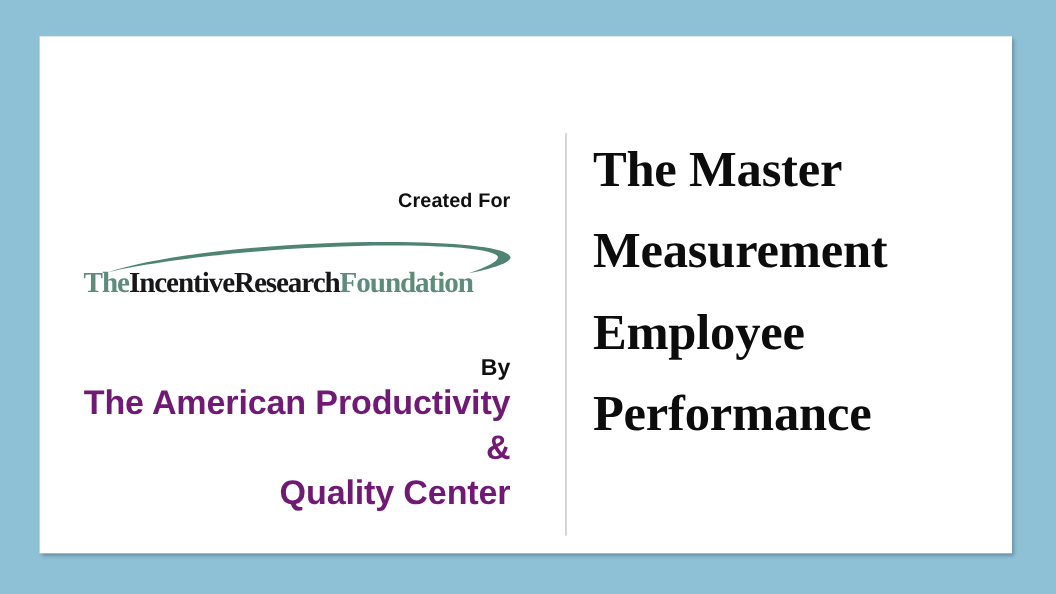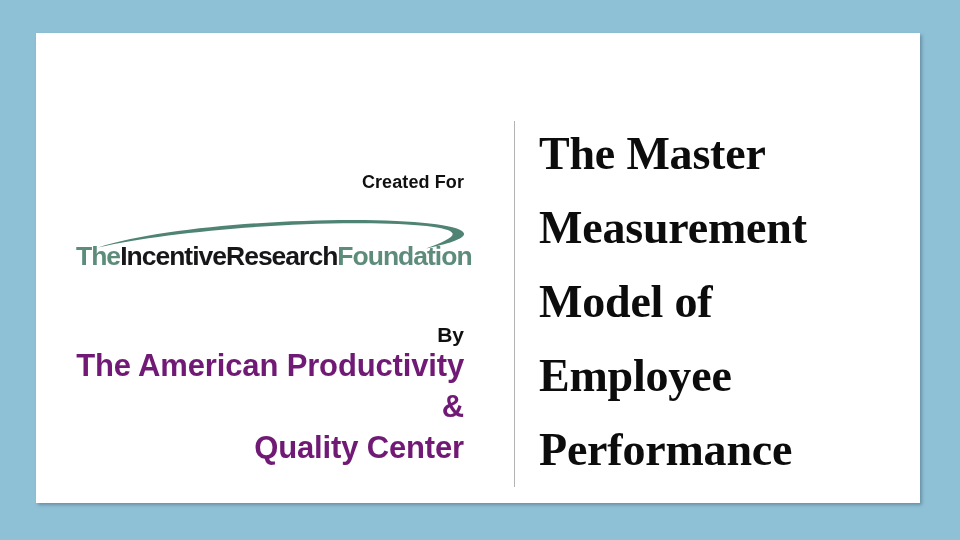--- a/index.html
+++ b/index.html
@@ -76,22 +76,22 @@
     width: 370px;
     height: 34px;
     pointer-events: none;
   }
 
   #irf-wordmark {
     position: absolute;
     left: 0;
     top: 26px;
     width: 390px;
-    text-align: center;
-    font-family: Liberation Sans, sans-serif;
+    text-align: left;
+    font-family: Liberation Serif, serif;
     font-weight: bold;
     font-size: 26.5px;
     letter-spacing: -1.0px;
     white-space: nowrap;
     line-height: 1.0;
   }
   .wm-green { color: #5d8c7b; }
   .wm-dark  { color: #17171a; }
 
   
@@ -170,19 +170,18 @@
       <div id="author-name">
         <div>The American Productivity &amp;</div>
         <div>Quality Center</div>
       </div>
 
     </div>
 
     <div id="title-block">
       <div class="title-line">The Master</div>
       <div class="title-line">Measurement</div>
-      <div class="title-line">Model of</div>
       <div class="title-line">Employee</div>
       <div class="title-line">Performance</div>
     </div>
 
   </div>
 </div>
 
 </body></html>

